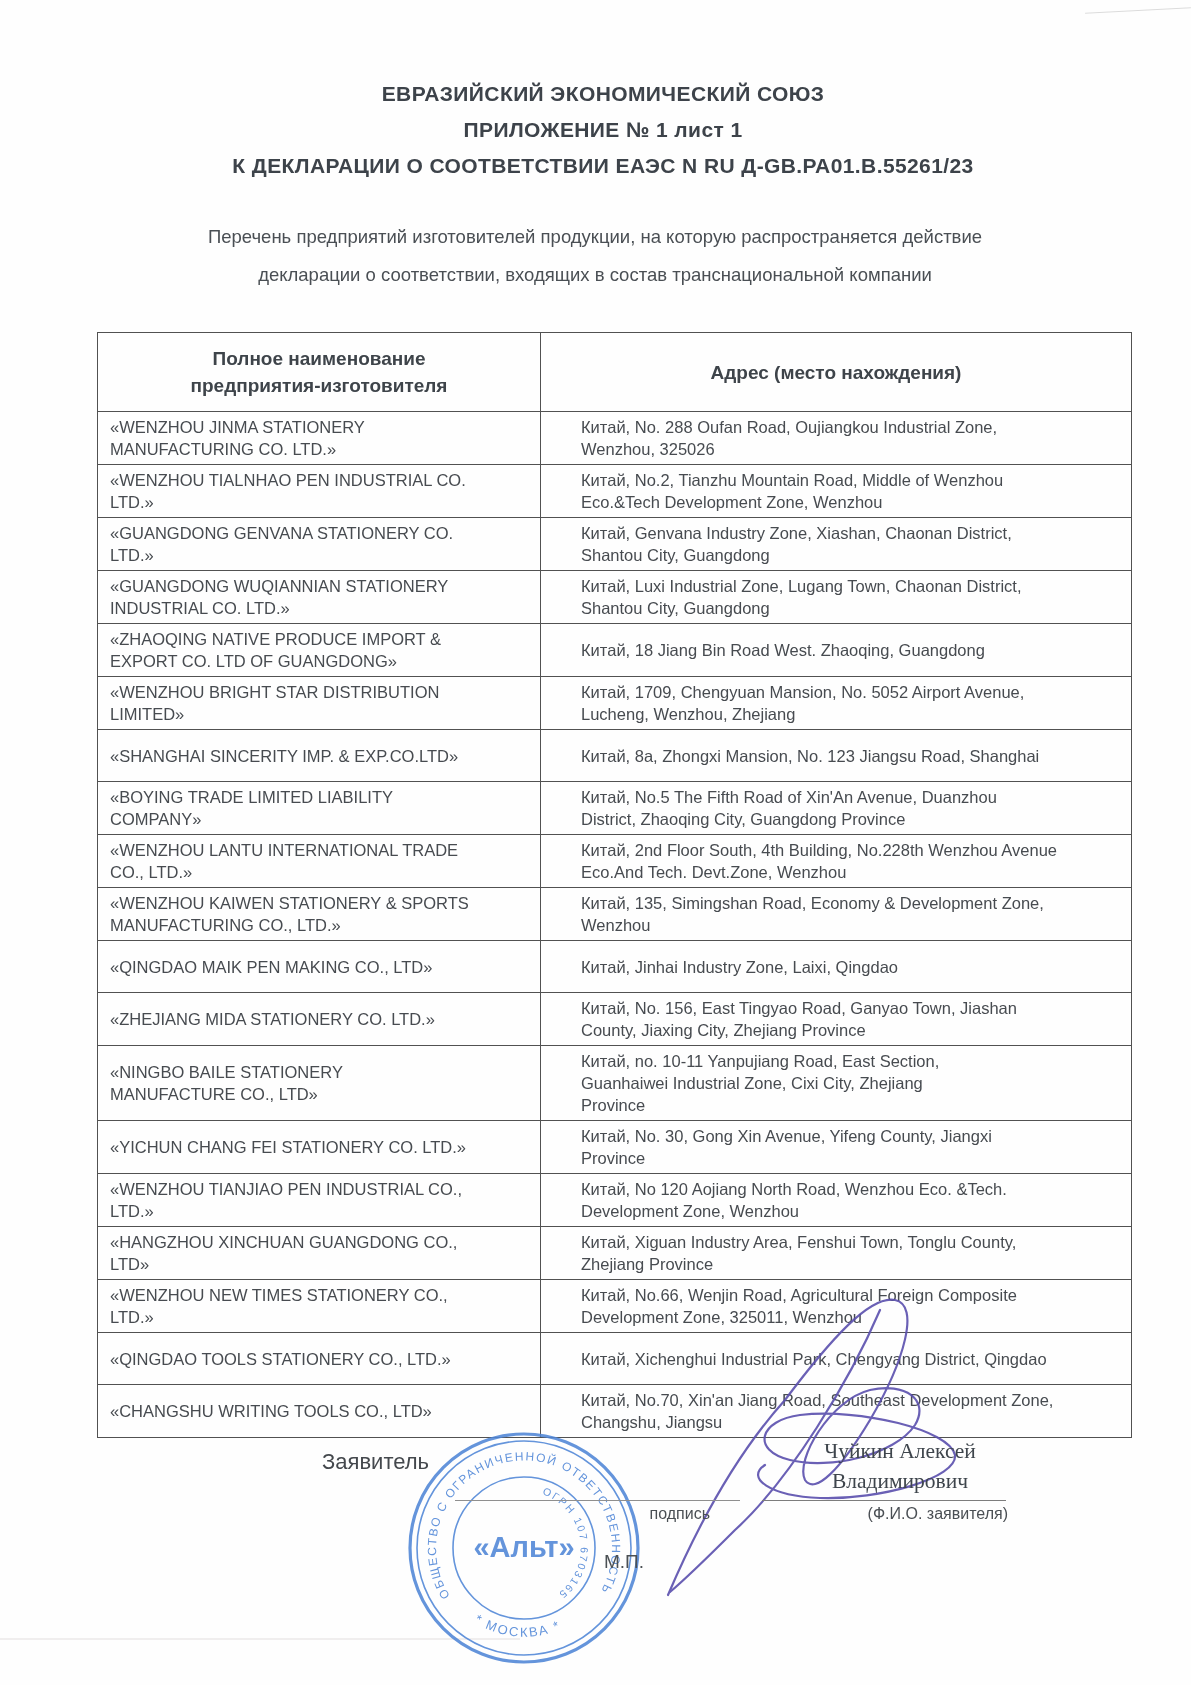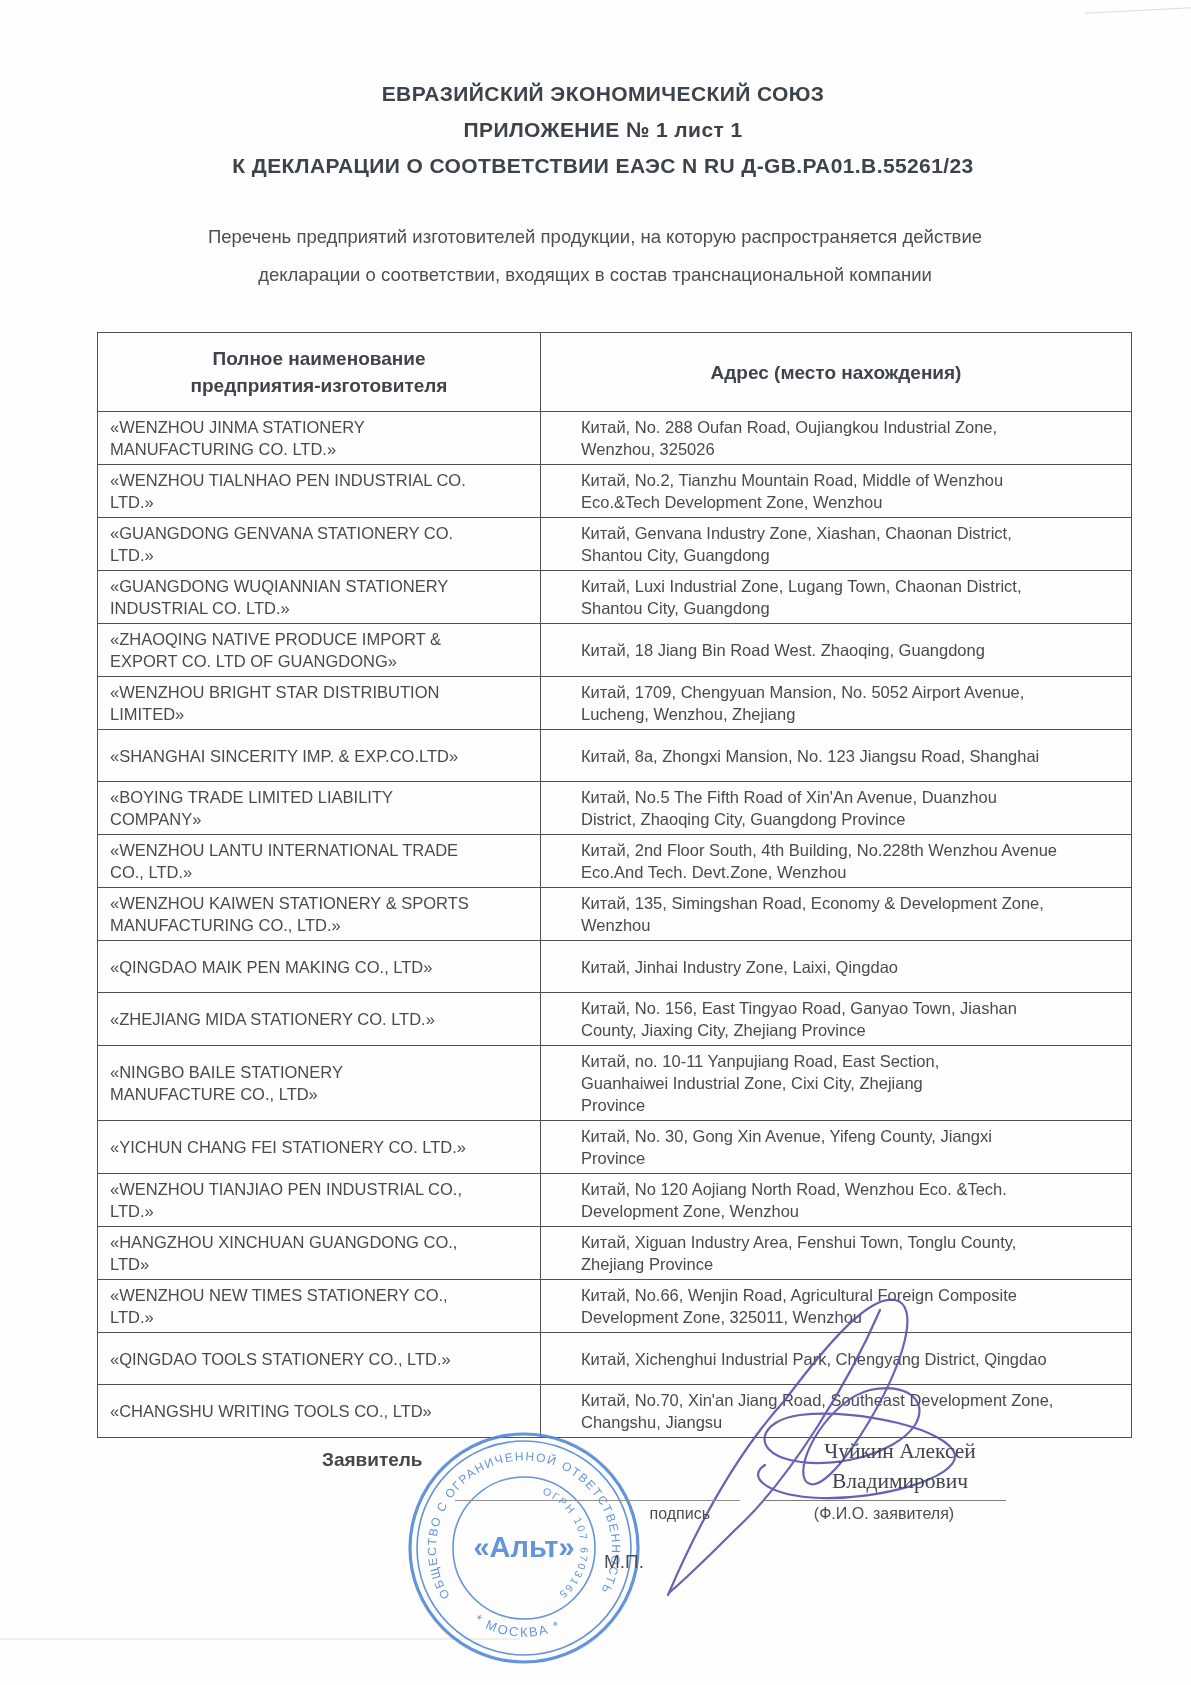--- a/index.html
+++ b/index.html
@@ -35,26 +35,26 @@
   }
   th.col-name { width:430px; }
   th.col-addr { width:578px;border-radius:9px; }
   .doc-table td { font-size:16.5px; line-height:22px; white-space:pre-line; color:#474b50; }
   td.name-cell { padding:4px 10px 4px 12px; }
   td.addr-cell { padding:4px 22px 4px 40px;margin-left:42px; }
   tr.body-row { height:52px; }
 
   
   .abs { position:absolute; }
-  .sig-label { left:322px; top:1449px; font-size:19px; color:#44484d;font-weight:bold; }
+  .sig-label { left:322px; top:1449px; font-size:22px; color:#44484d; }
   .rule { height:0; border-top:1.5px solid #8f8f8f; }
   .rule-sign { left:455px; top:1500px; width:285px; }
   .rule-name { left:762px; top:1500px; width:244px; border-top-color:#7d7d7d; }
   .sig-caption { left:545px; top:1505px; width:165px; text-align:right; font-size:16px; color:#4a4f54; }
-  .fio-caption { left:760px; top:1505px; width:248px; text-align:center; font-size:16px; color:#4a4f54; }
+  .fio-caption { left:760px; top:1505px; width:248px; text-align:right; font-size:16px; color:#4a4f54; }
   .applicant-name {
     left:755px; top:1436px; width:290px; text-align:center;
     font-family:"Liberation Serif", serif; font-size:21.5px; line-height:30px;
     color:#3e454c; white-space:pre-line;
   }
   .seal-caption { left:604px; top:1551px; font-size:19px; color:#4b5054; }
 
   .stamp-svg { left:404px; top:1428px; width:240px; height:240px; opacity:.88; }
   .stamp-svg text { font-family:"Liberation Sans", sans-serif; }
   .signature-svg { left:530px; top:1280px; width:470px; height:330px; }

